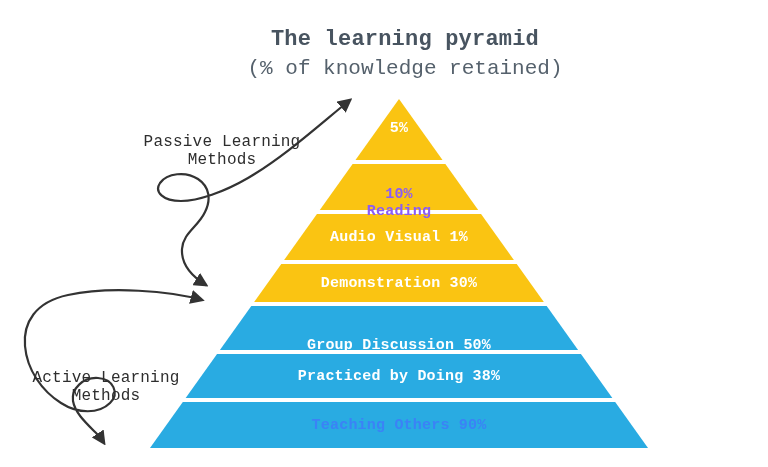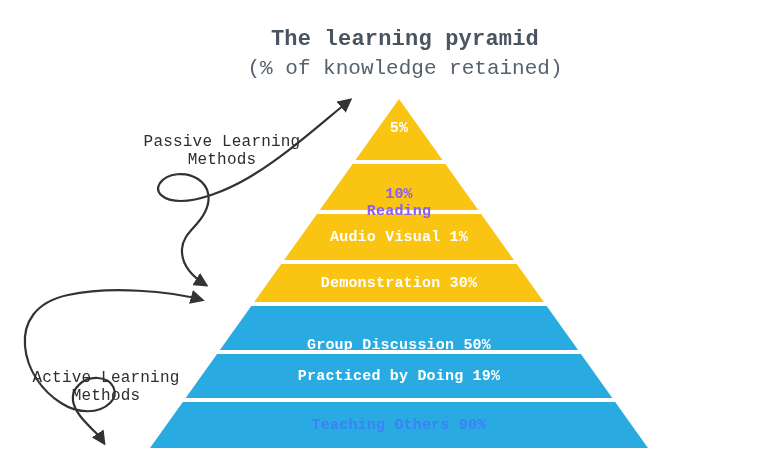--- a/index.html
+++ b/index.html
@@ -80,19 +80,19 @@
       <div class="band-label" style="color: rgb(255, 255, 255); left: 239px; top: 228.5px;">
         <div>Audio Visual 1%</div>
       </div>
       <div class="band-label" style="color: rgb(255, 255, 255); left: 239px; top: 274.5px;">
         <div>Demonstration 30%</div>
       </div>
       <div class="band-label" style="color: rgb(255, 255, 255); left: 239px; top: 337px;">
         <div>Group Discussion 50%</div>
       </div>
       <div class="band-label" style="color: rgb(255, 255, 255); left: 239px; top: 367.5px;">
-        <div>Practiced by Doing 19%</div>
+        <div>Practiced by Doing 38%</div>
       </div>
       <div class="band-label" style="color: #3b82f6; left: 239px; top: 416.5px;">
         <div>Teaching Others 90%</div>
       </div>
     </div>
 </div>
 
 </body></html>

